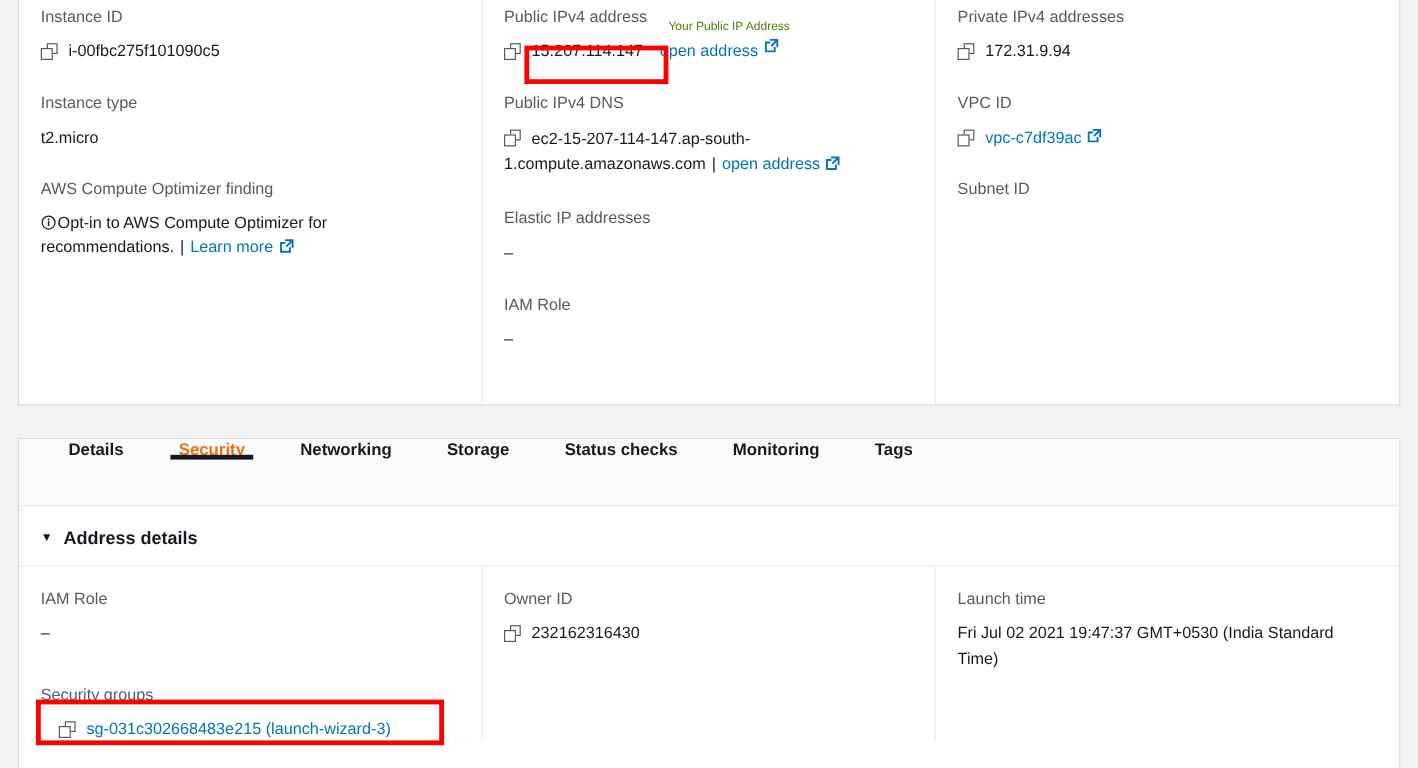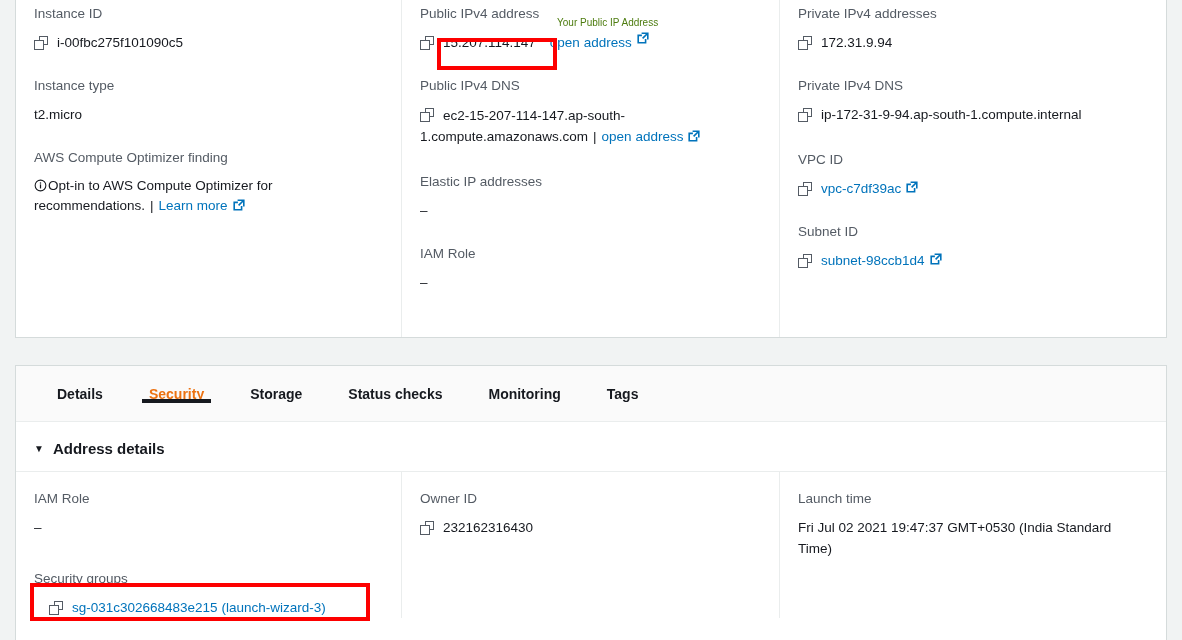--- a/index.html
+++ b/index.html
@@ -158,21 +158,21 @@
     top: 14px;
     font-size: 10px;
     color: #4d7c0f;
     white-space: nowrap;
     line-height: 18px;
   }
 
   
   .tabbar {
     display: flex;
-    align-items: center;
+    align-items: flex-start;
     height: 56px;
     background: #fafafa;
     border-bottom: 1px solid #eaeded;
     padding-left: 18px;
     box-sizing: border-box;
   }
   .tab {
     position: relative;
     display: flex;
     align-items: center;
@@ -310,66 +310,49 @@
     <div class="col c3">
 
       <div class="field">
         <div class="label">Private IPv4 addresses</div>
         <div class="value">
           <span class="copy-icon"></span>
           <span>172.31.9.94</span>
         </div>
       </div>
 
-      <div class="field" style="margin-bottom:26px">
-        <div class="label">Private IPv4 DNS</div>
-        <div class="value">
-          <span class="copy-icon"></span>
-          <span>ip-172-31-9-94.ap-south-1.compute.internal</span>
-        </div>
-      </div>
 
       <div class="field">
         <div class="label">VPC ID</div>
         <div class="value">
           <span class="copy-icon"></span>
           <a class="link">vpc-c7df39ac</a>
           <span class="ext-icon" style="margin-top:3px">
               <svg viewBox="0 0 12 12" width="12" height="12">
                 <path d="M4.6 1.2 H10.8 V7.4" fill="none" stroke="#0073bb" stroke-width="1.6"></path>
                 <path d="M10.5 1.5 L5.6 6.4" fill="none" stroke="#0073bb" stroke-width="1.6"></path>
                 <path d="M8.6 7.1 V10.8 H1.2 V3.4 H4.9" fill="none" stroke="#0073bb" stroke-width="1.6"></path>
               </svg>
             </span>
         </div>
       </div>
 
       <div class="field">
         <div class="label">Subnet ID</div>
-        <div class="value">
-          <span class="copy-icon"></span>
-          <a class="link">subnet-98ccb1d4</a>
-          <span class="ext-icon" style="margin-top:3px">
-              <svg viewBox="0 0 12 12" width="12" height="12">
-                <path d="M4.6 1.2 H10.8 V7.4" fill="none" stroke="#0073bb" stroke-width="1.6"></path>
-                <path d="M10.5 1.5 L5.6 6.4" fill="none" stroke="#0073bb" stroke-width="1.6"></path>
-                <path d="M8.6 7.1 V10.8 H1.2 V3.4 H4.9" fill="none" stroke="#0073bb" stroke-width="1.6"></path>
-              </svg>
-            </span>
-        </div>
       </div>
 
     </div>
   </div>
 </div>
 
 <div class="panel" id="tabs-panel">
   <div class="tabbar">
     <div class="tab">Details</div>
     <div class="tab active">Security</div>
+    <div class="tab">Networking</div>
     <div class="tab">Storage</div>
     <div class="tab">Status checks</div>
     <div class="tab">Monitoring</div>
     <div class="tab">Tags</div>
   </div>
 
   <div class="section-head">
     <span class="caret">▼</span>
     <span>Address details</span>
   </div>

